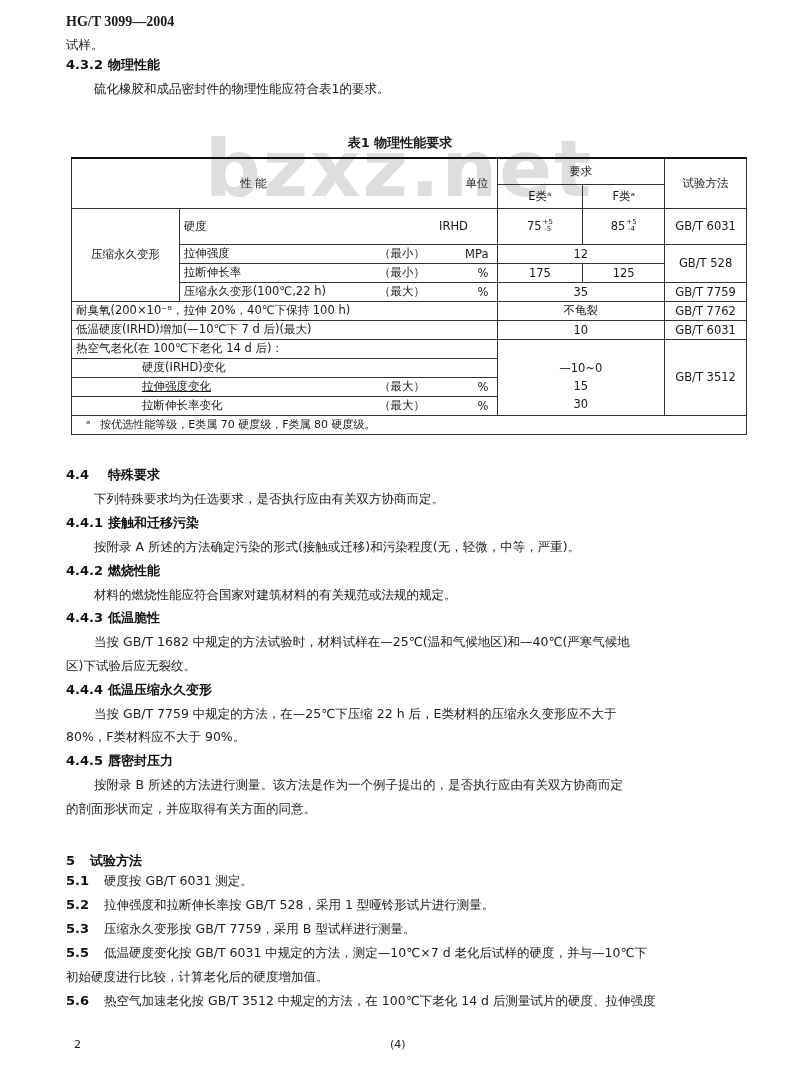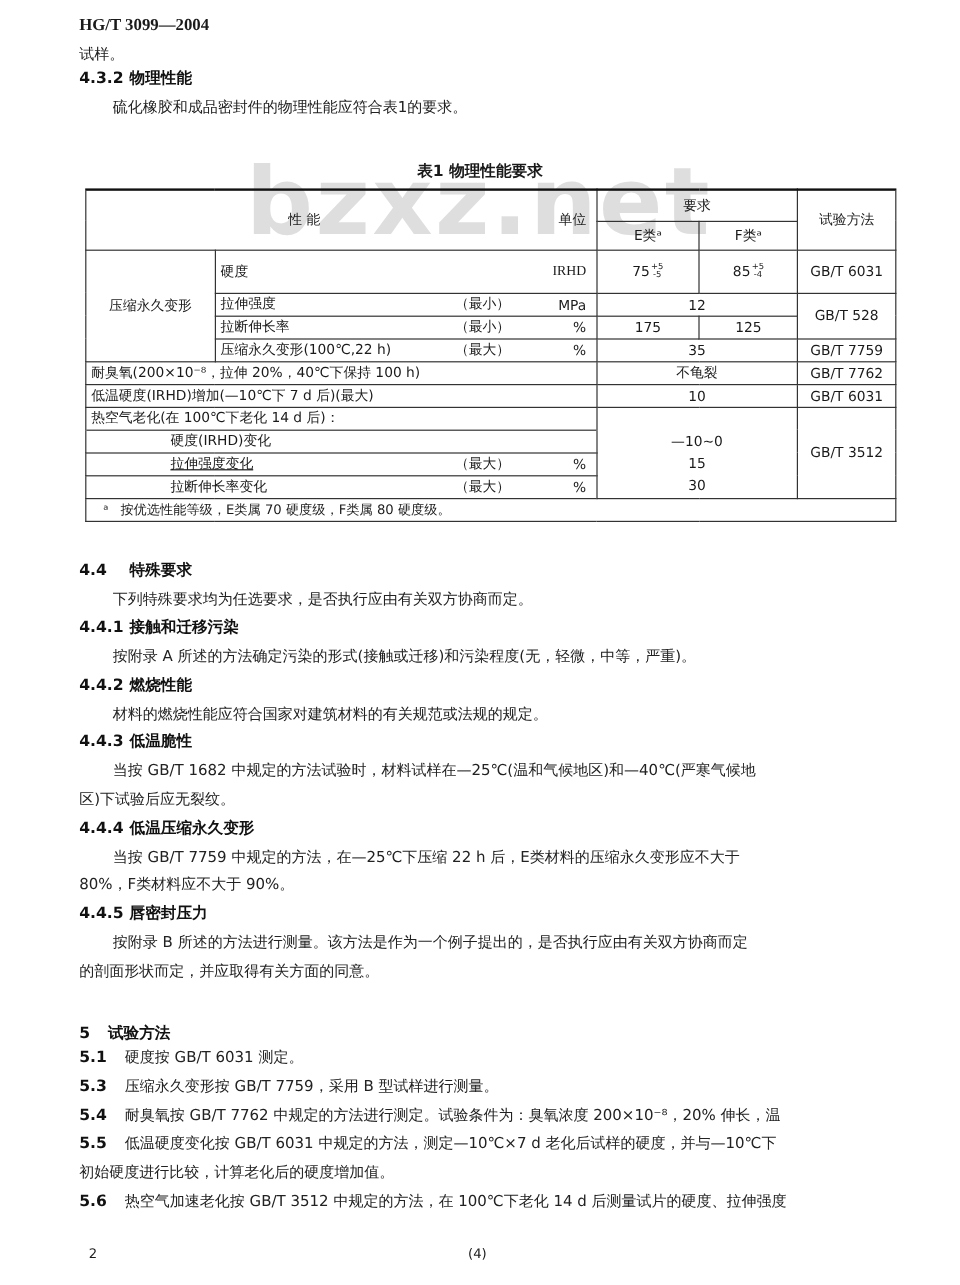--- a/index.html
+++ b/index.html
@@ -65,21 +65,21 @@
     <td colspan="2" class="c">要求</td>
     <td rowspan="2" class="c">试验方法</td>
   </tr>
   <tr style="height:24px">
     <td class="c">E类ᵃ</td>
     <td class="c">F类ᵃ</td>
   </tr>
   <tr style="height:36px">
     <td rowspan="4" class="c" style="border-bottom:1px solid #333;">压缩永久变形</td>
     <td colspan="2" style="border-right:none;">硬度</td>
-    <td class="c" style="border-left:none;text-align:right;padding-right:8px;font-family:Liberation Serif, serif;">IRHD</td>
+    <td class="c" style="border-left:none;text-align:left;padding-right:8px;">IRHD</td>
     <td class="c"><span>75</span><span class="tol">
             <span>+5</span>
             <span>-5</span>
           </span></td>
     <td class="c"><span>85</span><span class="tol">
             <span>+5</span>
             <span>-4</span>
           </span></td>
     <td class="c">GB/T 6031</td>
   </tr>
@@ -177,21 +177,21 @@
 </div>
 <div class="abs p" style="left:94px;top:776px;">按附录 B 所述的方法进行测量。该方法是作为一个例子提出的，是否执行应由有关双方协商而定</div>
 <div class="abs p" style="left:66px;top:800px;">的剖面形状而定，并应取得有关方面的同意。</div>
 
 <div class="abs h h5" style="left:66px;top:852px;">
   <span class="num">5</span><span>试验方法</span>
 </div>
 
 <div class="abs" style="left:66px;top:872px;">
   <div class="p" style="height:24px;"><span class="h" style="display:inline-block;width:38px;">5.1</span><span>硬度按 GB/T 6031 测定。</span></div>
+  <div class="p" style="height:24px;"><span class="h" style="display:inline-block;width:38px;">5.2</span><span>拉伸强度和拉断伸长率按 GB/T 528，采用 1 型哑铃形试片进行测量。</span></div>
   <div class="p" style="height:24px;"><span class="h" style="display:inline-block;width:38px;">5.3</span><span>压缩永久变形按 GB/T 7759，采用 B 型试样进行测量。</span></div>
-  <div class="p" style="height:24px;"><span class="h" style="display:inline-block;width:38px;">5.4</span><span>耐臭氧按 GB/T 7762 中规定的方法进行测定。试验条件为：臭氧浓度 200×10⁻⁸，20% 伸长，温</span></div>
   <div class="p" style="height:24px;"><span class="h" style="display:inline-block;width:38px;">5.5</span><span>低温硬度变化按 GB/T 6031 中规定的方法，测定—10℃×7 d 老化后试样的硬度，并与—10℃下</span></div>
   <div class="p" style="height:24px;">初始硬度进行比较，计算老化后的硬度增加值。</div>
   <div class="p" style="height:24px;"><span class="h" style="display:inline-block;width:38px;">5.6</span><span>热空气加速老化按 GB/T 3512 中规定的方法，在 100℃下老化 14 d 后测量试片的硬度、拉伸强度</span></div>
 </div>
 
 <div class="abs footer-l">2</div>
 <div class="abs footer-c">(4)</div>
 
 </body></html>

